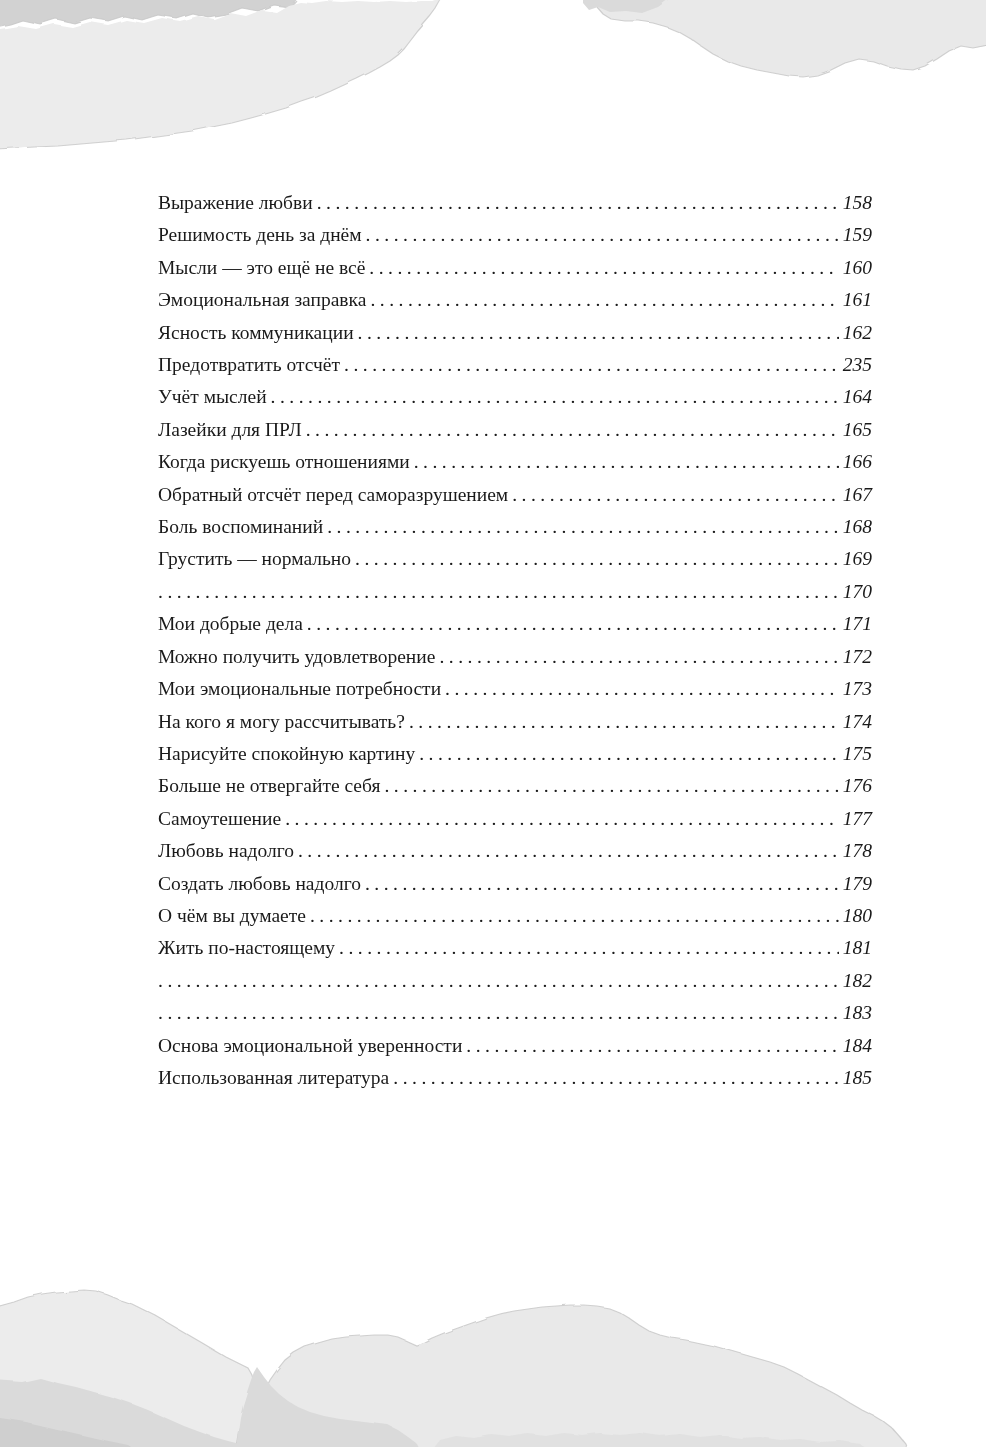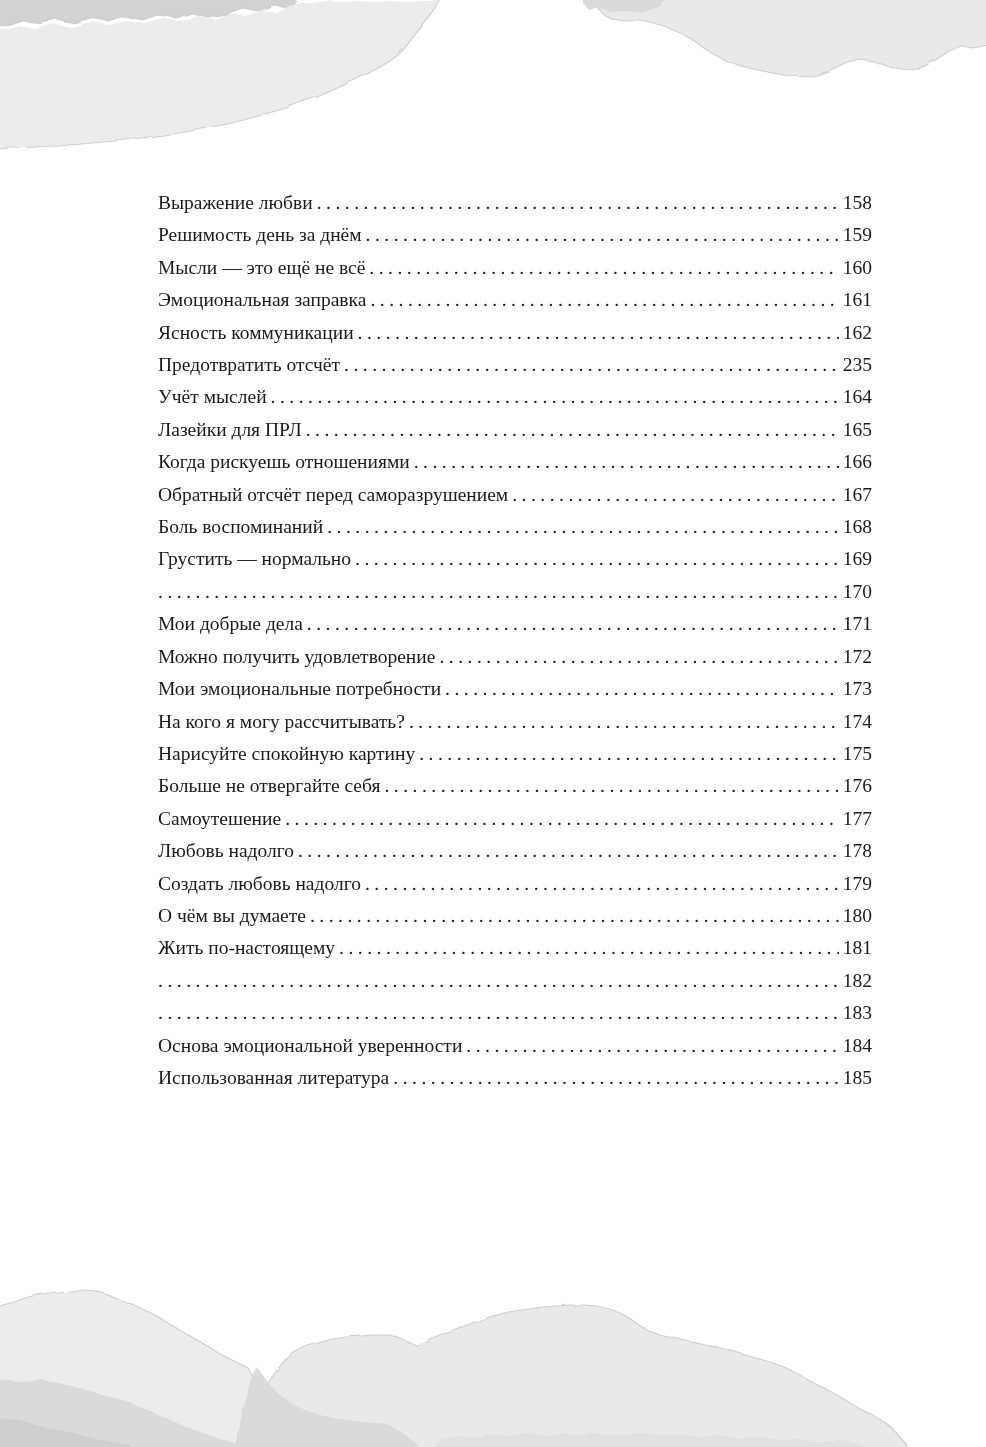--- a/index.html
+++ b/index.html
@@ -27,21 +27,21 @@
     white-space:nowrap;
   }
   .toc-title { flex:0 0 auto; padding-right:4px; }
   .toc-dots {
     flex:1 1 auto;
     min-width:0;
     overflow:hidden;
     letter-spacing:4.5px;
     color:#1c1c1c;
   }
-  .toc-page { flex:0 0 auto; padding-left:4px; text-align:left; }
+  .toc-page { flex:0 0 auto; padding-left:4px; text-align:left;font-style:italic; }
 </style>
 </head>
 <body>
 
 <div class="page">
 
   <svg class="torn-top" width="986" height="152" viewBox="0 0 986 152">
     <defs>
       <filter id="rough" x="-5%" y="-5%" width="110%" height="110%">
         <feTurbulence type="fractalNoise" baseFrequency="0.035" numOctaves="2" result="n"></feTurbulence>

